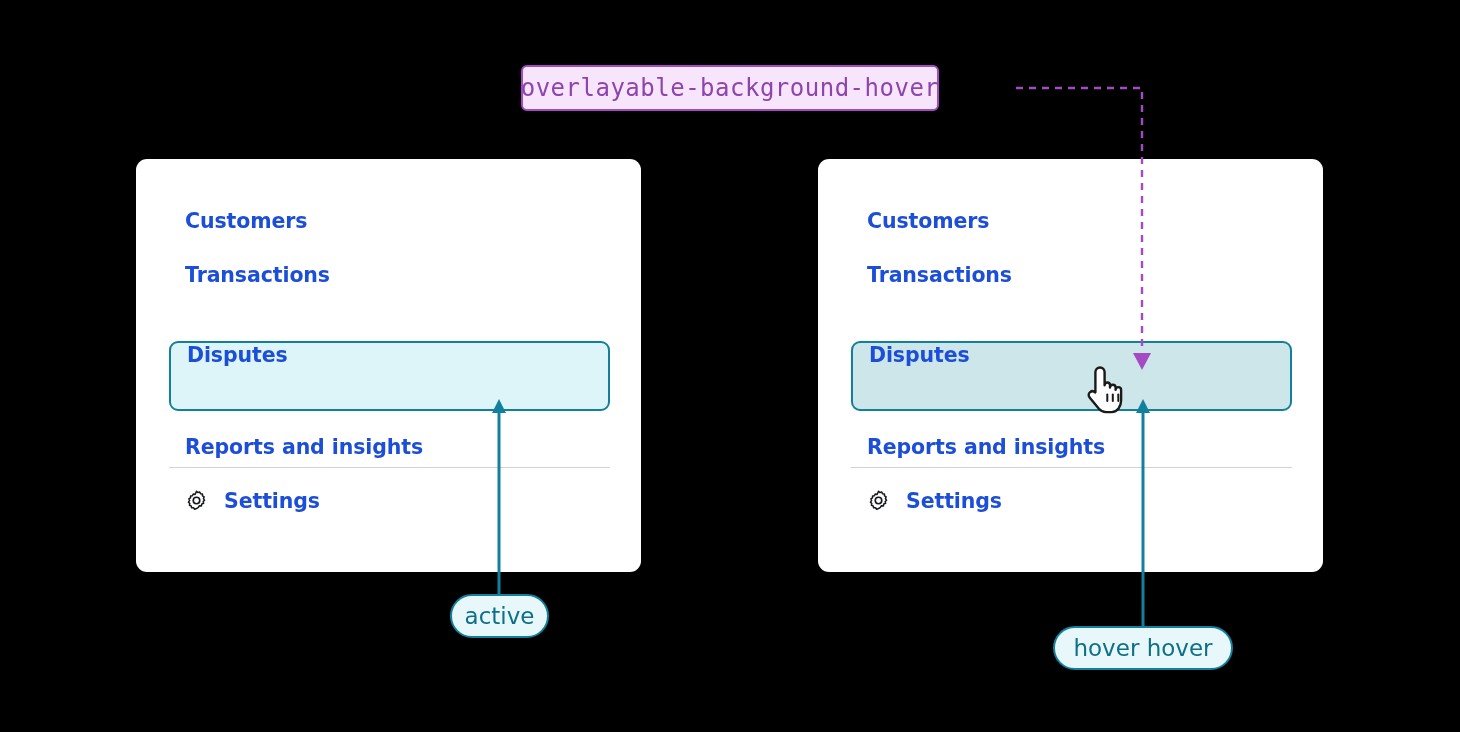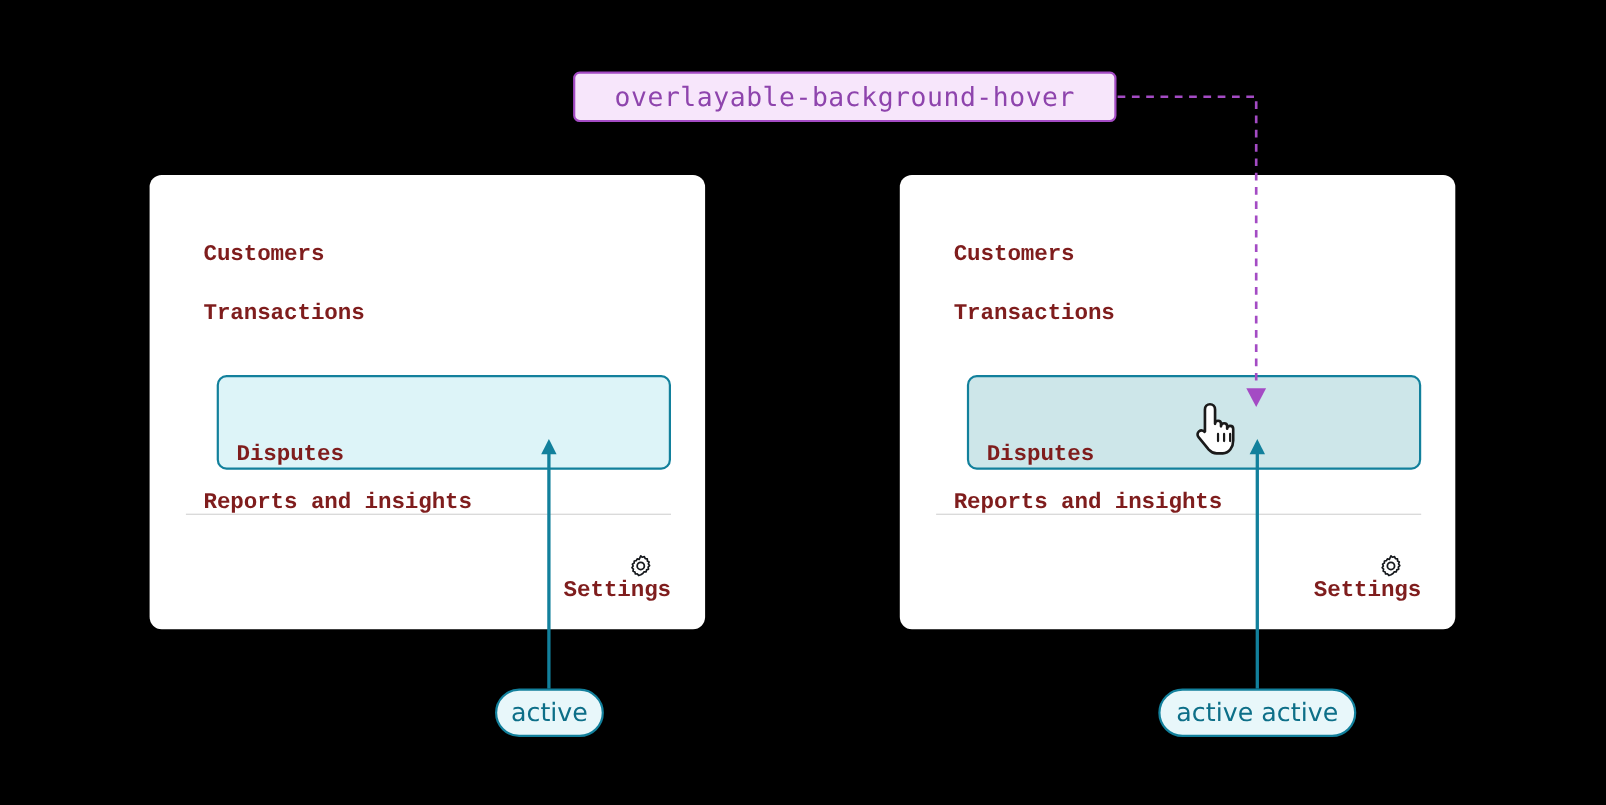--- a/index.html
+++ b/index.html
@@ -13,21 +13,21 @@
     position: relative;
     overflow: hidden;
     font-family: "DejaVu Sans", "Liberation Sans", sans-serif;
   }
 
   
   .token-label {
     position: absolute;
     left: 521px;
     top: 65px;
-    width: 494px;
+    width: 418px;
     height: 46px;
     box-sizing: border-box;
     background: #f7e6fb;
     border: 2px solid #a44bc4;
     border-radius: 6px;
     display: flex;
     align-items: center;
     justify-content: center;
     font-family: "DejaVu Sans Mono", "Liberation Mono", monospace;
     font-size: 24px;
@@ -53,34 +53,33 @@
     right: 31px;
     bottom: 0;
   }
 
   .menu-item {
     position: absolute;
     left: 0;
     right: 0;
     height: 34px;
     display: flex;
-    align-items: flex-end;
+    align-items: flex-start;
     box-sizing: border-box;
     padding-left: 16px;
     font-size: 20.5px;
     font-weight: 700;
-    color: #7f1d1d;
+    color: #1d4ed8;
     letter-spacing: -0.1px;
-    font-family: Liberation Mono, monospace;
   }
   .mi-0 { top: 50px; }
   .mi-1 { top: 104px; }
-  .mi-2 { top: 182px; height: 86px; border-radius: 9px; margin-left: 28px; }
+  .mi-2 { top: 182px; height: 70px; border-radius: 9px; }
   .mi-3 { top: 276px; }
-  .mi-4 { top: 344px; padding-left: 16px; flex-direction: column; }
+  .mi-4 { top: 330px; padding-left: 16px; }
 
   .item-active {
     border: 2px solid #12809c;
     background: #ddf4f8;
   }
   .item-active-hover {
     border: 2px solid #12809c;
     background: #cde6e9;
   }
 
@@ -109,21 +108,21 @@
     background: #e8f7fa;
     border: 2px solid #12809c;
     border-radius: 22px;
     display: flex;
     align-items: center;
     justify-content: center;
     font-size: 23px;
     color: #0d6f88;
     white-space: nowrap;
   }
-  .pill-active       { left: 450px;  top: 626px; width: 99px; }
+  .pill-active       { left: 450px;  top: 594px; width: 99px; }
   .pill-active-hover { left: 1053px; top: 626px; width: 180px; }
 
   
   .connectors {
     position: absolute;
     left: 0; top: 0;
     width: 1460px;
     height: 732px;
     pointer-events: none;
   }
@@ -226,14 +225,14 @@
 </svg>
 
 <div class="token-label">
   <span>overlayable-background-hover</span>
 </div>
 
 <div class="pill pill-active">
   <span>active</span>
 </div>
 <div class="pill pill-active-hover">
-  <span>active active</span>
+  <span>hover hover</span>
 </div>
 
 </body></html>

